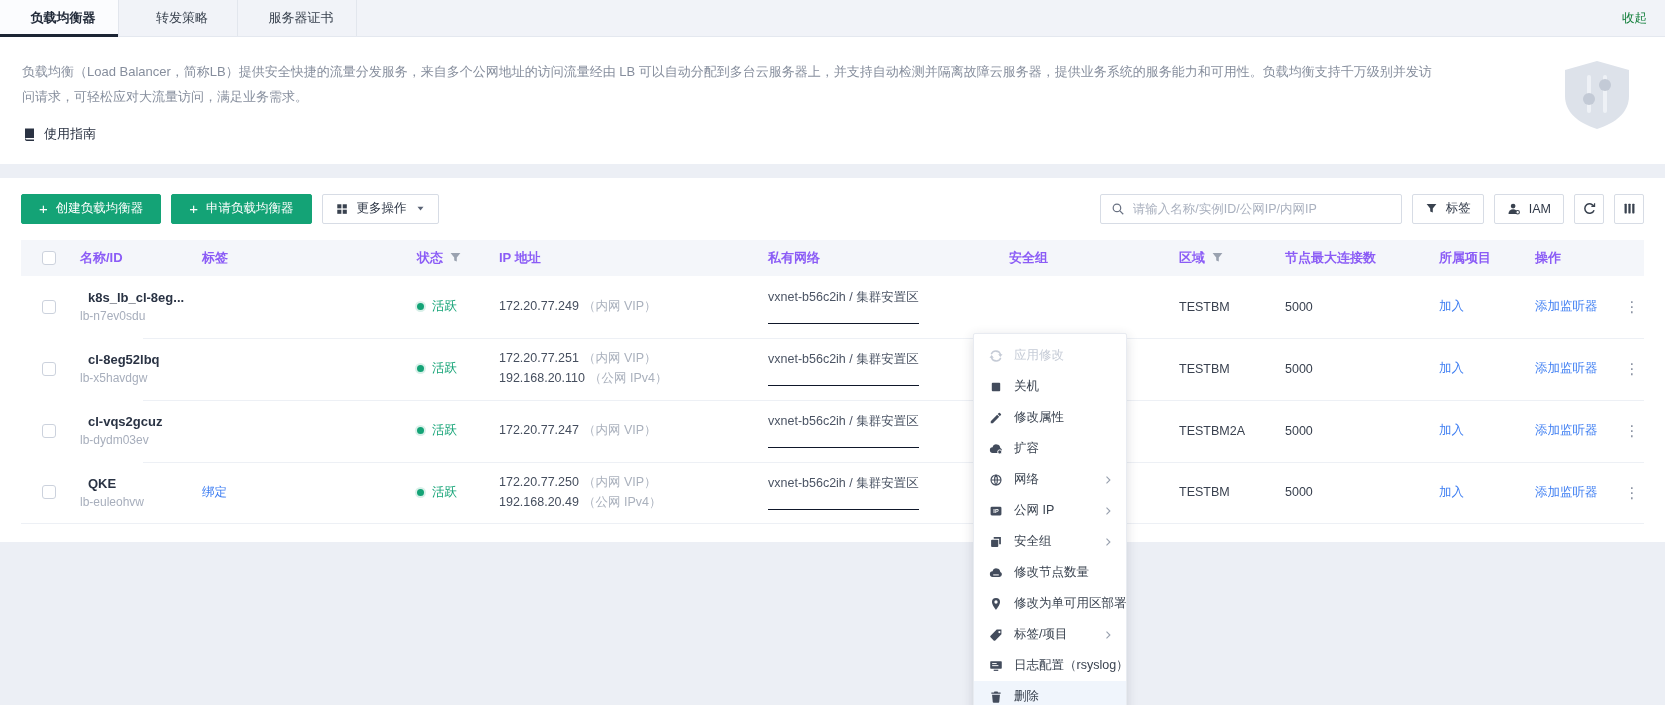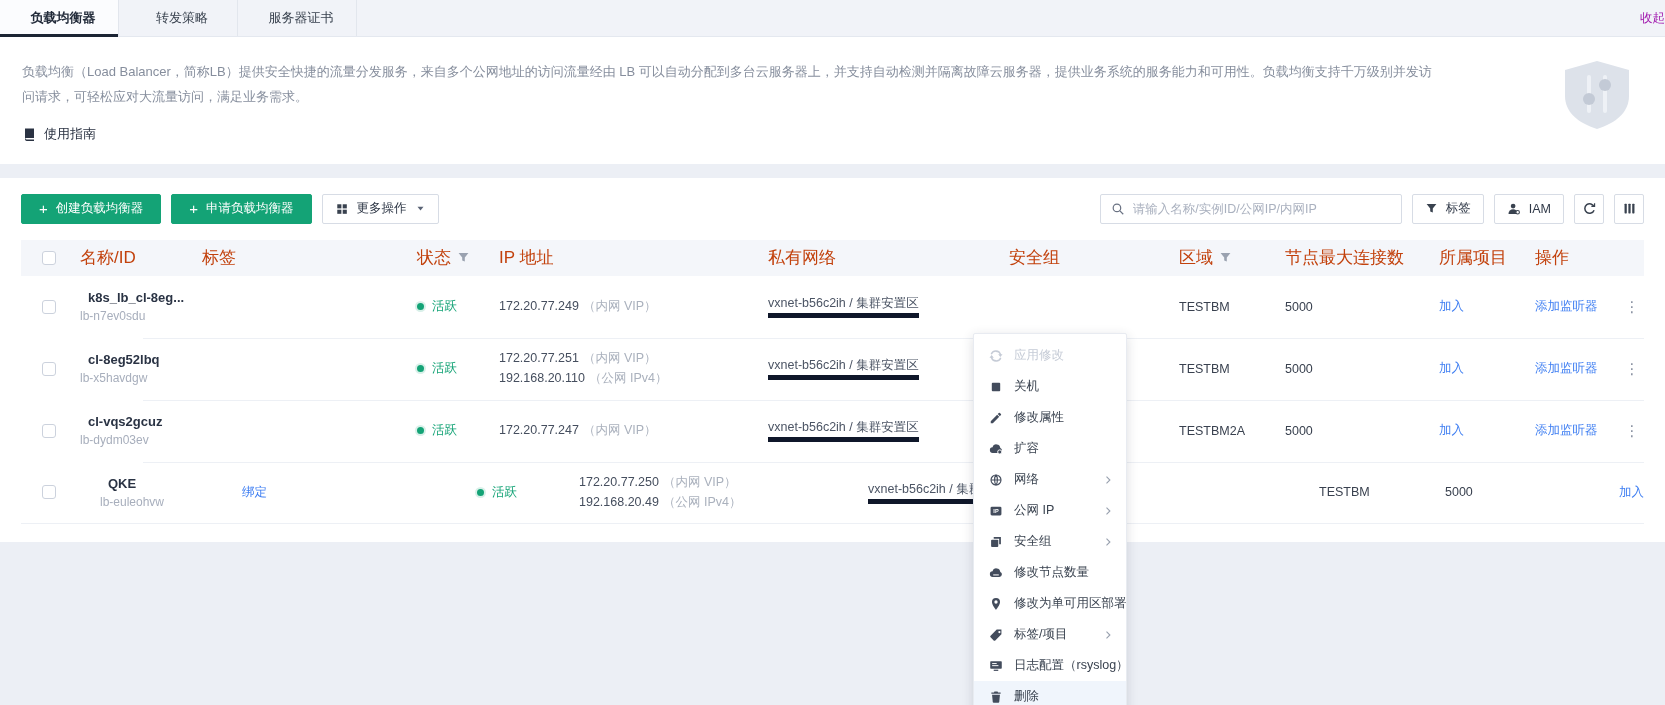--- a/index.html
+++ b/index.html
@@ -11,21 +11,21 @@
   }
   svg { display:block; }
   a { text-decoration:none; cursor:pointer; }
 
   
   .tabbar { height:37px; background:#f1f3f8; border-bottom:1px solid #e4e8ef; display:flex; align-items:stretch; }
   .tab { width:119px; display:flex; align-items:center; justify-content:center; font-size:13px;
          color:#39424f; border-right:1px solid #e2e6ed; cursor:pointer; position:relative; background:#f1f3f8;padding-left:8px; }
   .tab.active { background:#fbfcfe; color:#222b3a; font-weight:bold; }
   .tab.active::after { content:""; position:absolute; left:0; right:0; bottom:-1px; height:3px; background:#1c2534; }
-  .collapse { margin-left:auto; display:flex; align-items:center; font-size:12.5px; color:#a21caf; cursor:pointer; }
+  .collapse { margin-left:auto; display:flex; align-items:center; padding-right:18px; font-size:12.5px; color:#15803d; cursor:pointer; }
 
   
   .intro { background:#fff; padding:22px 22px 18px; position:relative; }
   .intro p { font-size:13px; line-height:25px; color:#868e9d; width:1420px; margin-bottom:16px; }
   .guide { display:inline-flex; align-items:center; gap:7px; font-size:13px; color:#2a3242; cursor:pointer;text-align:center; }
   .guide .ig svg { width:15px; height:15px; color:#2a3242; }
   .watermark { position:absolute; right:30px; top:22px; width:76px; height:72px; }
 
   
   .card { margin-top:14px; background:#fff; padding:16px 21px 18px; }
@@ -41,40 +41,40 @@
   .search { width:302px; height:30px; border:1px solid #d7dce5; border-radius:2px; display:flex; align-items:center; padding:0 10px; gap:8px; background:#fff; }
   .search svg { width:14px; height:14px; color:#6a7283; flex:none; }
   .search input { border:0; outline:0; flex:1; font-size:12.5px; color:#39414f; font-family:inherit; background:transparent; }
   .search input::placeholder { color:#aab1bf; }
   .icon-btn { width:30px; height:30px; border:1px solid #d7dce5; border-radius:2px; background:#fff; display:flex; align-items:center; justify-content:center; cursor:pointer; }
   .icon-btn svg { width:15px; height:15px; color:#39424f; }
 
   
   .tbl { --cols:59px 122px 215px 82px 269px 241px 170px 106px 154px 96px 109px; }
   .thead { display:grid; grid-template-columns:var(--cols); height:36px; align-items:center;
-           background:#f4f6fa; font-size:17px; font-weight:normal; color:#c2410c; }
+           background:#f4f6fa; font-size:13px; font-weight:bold; color:#8b5cf6; }
   .th { display:flex; align-items:center; gap:6px; }
   .th svg { width:10px; height:10px; color:#9aa2b0; cursor:pointer; }
   .trow { display:grid; grid-template-columns:var(--cols); min-height:62px; align-items:center; position:relative; font-size:12.5px; }
   .row-sep { position:absolute; top:0; left:122px; right:0; height:1px; background:#edf0f5; }
-  .trow:last-child { border-bottom:1px solid #edf0f5;gap:20px; }
+  .trow:last-child { border-bottom:1px solid #edf0f5; }
   .cell { display:flex; align-items:center; }
   .c-check, .h-check { justify-content:flex-start; padding-left:21px; }
   .checkbox { width:14px; height:14px; border:1px solid #ccd2dd; border-radius:3px; background:#fff; cursor:pointer; display:inline-block; }
   .c-name { flex-direction:column; align-items:flex-start; justify-content:center; gap:4px; }
   .name { font-size:13px; font-weight:bold; color:#2a3344;padding-left:8px; }
   .rid { font-size:12px; color:#a7aebc; }
   .taglink { color:#3e7ef2; }
   .dot { width:7px; height:7px; border-radius:50%; background:#14a376; box-shadow:0 0 0 2px rgba(20,163,118,.16); margin-right:8px; }
   .stext { color:#14a376; }
   .c-ip { flex-direction:column; align-items:flex-start; justify-content:center; gap:3px; }
   .ipline { line-height:17px; }
   .addr { color:#454e5e; }
   .ipnote { color:#aab1bd; margin-left:4px; }
-  .netlink { color:#4b5464; border-bottom:5px solid #0f172a; padding-bottom:1px; }
+  .netlink { color:#4b5464; border-bottom:1px solid #0f172a; padding-bottom:17px; }
   .c-region, .c-conn { color:#39414f; }
   .c-proj a, .c-act a { color:#3e7ef2; }
   .kebab { color:#8a92a2; font-size:15px; margin-left:27px; cursor:pointer; line-height:1; }
 
   
   .context-menu { position:absolute; left:973px; top:306px; width:154px; background:#fff;
                   border:1px solid #e8ebf1; border-radius:2px; box-shadow:0 3px 12px rgba(35,45,65,.16);
                   padding:6px 0; z-index:10;margin-top:27px; }
   .menu-item { height:31px; display:flex; align-items:center; gap:10px; padding:0 12px 0 14px;
                font-size:12.5px; color:#39424f; cursor:pointer; white-space:nowrap; }

